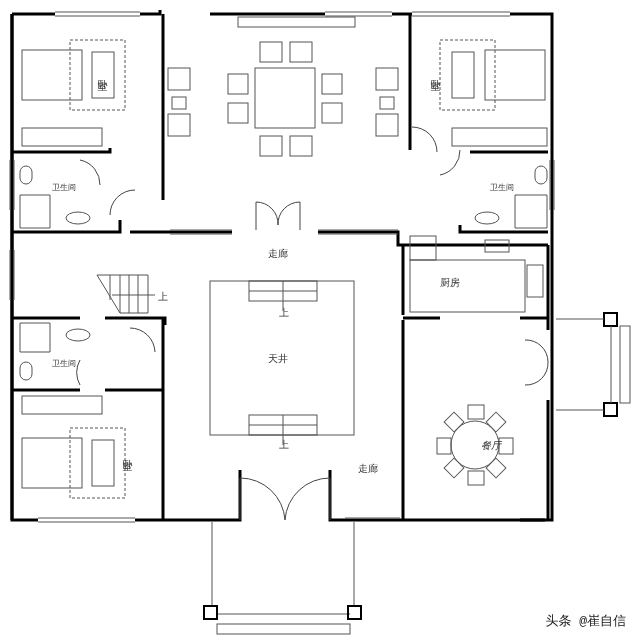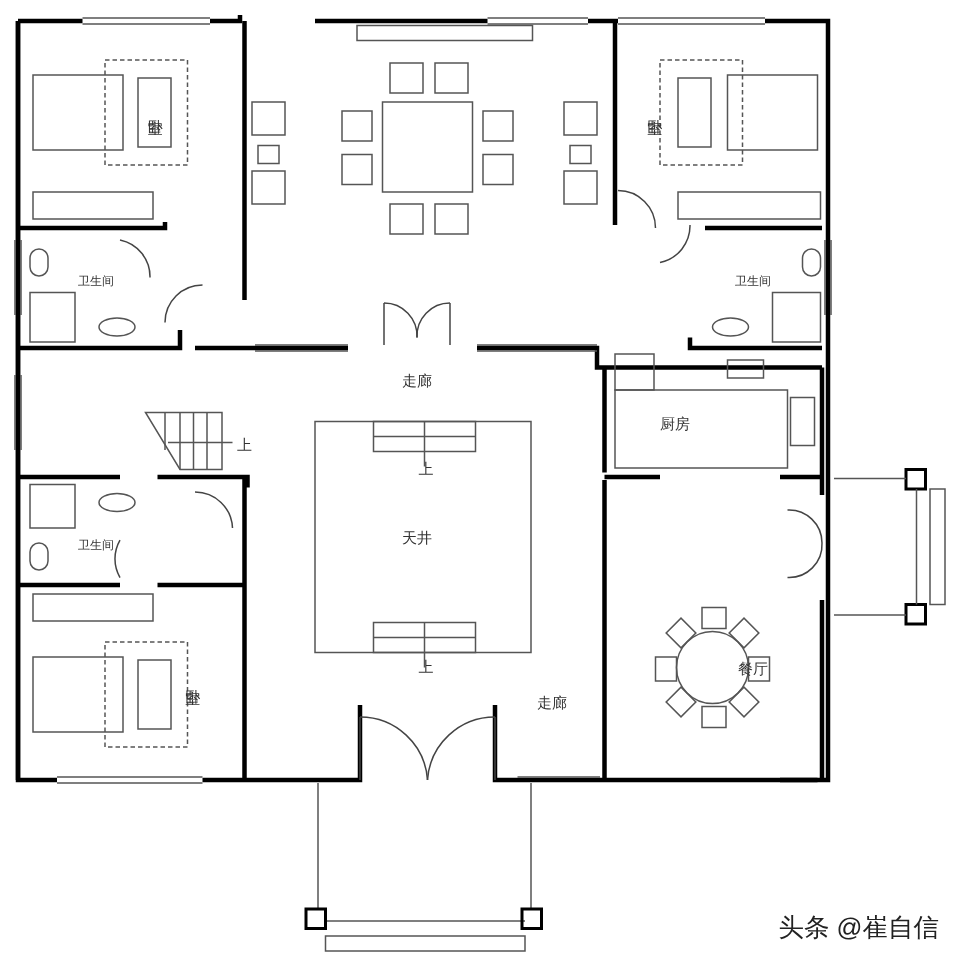--- a/index.html
+++ b/index.html
@@ -1,21 +1,21 @@
 <!DOCTYPE html>
 <html><head>
 <meta charset="utf-8">
 <style>
   html,body{margin:0;padding:0;background:#fff;}
   body{width:640px;height:642px;position:relative;overflow:hidden;font-family:"DejaVu Sans",sans-serif;}
   #plan{position:absolute;left:0;top:0;width:640px;height:642px;}
   .lbl{position:absolute;font-size:10px;color:#333;white-space:nowrap;font-family:"DejaVu Sans",sans-serif;}
   .lbl.sm{font-size:8px;}
   .lbl.v{writing-mode:vertical-rl;}
-  .wm{position:absolute;right:14px;bottom:12px;font-size:17px;color:#222;font-family:Liberation Sans, sans-serif;}
+  .wm{position:absolute;right:14px;bottom:12px;font-size:13px;color:#222;font-family:Liberation Mono, monospace;}
   .wmtl{position:absolute;left:14px;top:3px;width:120px;height:14px;opacity:.25;}
 </style>
 </head>
 <body>
 
 <svg id="plan" viewBox="0 0 640 642" xmlns="http://www.w3.org/2000/svg">
   <g fill="none" stroke="#000" stroke-width="3">
 
     <polyline points="12,14 55,14"></polyline>
     <polyline points="140,14 160,14 160,10"></polyline>
@@ -199,19 +199,19 @@
 <div class="lbl v" style="left:95px;top:72px;">卧室</div>
 <div class="lbl v" style="left:428px;top:72px;">卧室</div>
 <div class="lbl v" style="left:120px;top:452px;">卧室</div>
 <div class="lbl sm" style="left:52px;top:182px;">卫生间</div>
 <div class="lbl sm" style="left:490px;top:182px;">卫生间</div>
 <div class="lbl sm" style="left:52px;top:358px;">卫生间</div>
 <div class="lbl" style="left:268px;top:247px;">走廊</div>
 <div class="lbl" style="left:358px;top:462px;">走廊</div>
 <div class="lbl" style="left:268px;top:352px;">天井</div>
 <div class="lbl" style="left:440px;top:276px;">厨房</div>
-<div class="lbl" style="left:492px;top:439px;">餐厅</div>
+<div class="lbl" style="left:481px;top:439px;font-style:italic;">餐厅</div>
 
 <div class="lbl" style="left:158px;top:290px;">上</div>
 <div class="lbl" style="left:279px;top:306px;">上</div>
 <div class="lbl" style="left:279px;top:438px;">上</div>
 
 <div class="wm">头条 @崔自信</div>
 
 </body></html>

